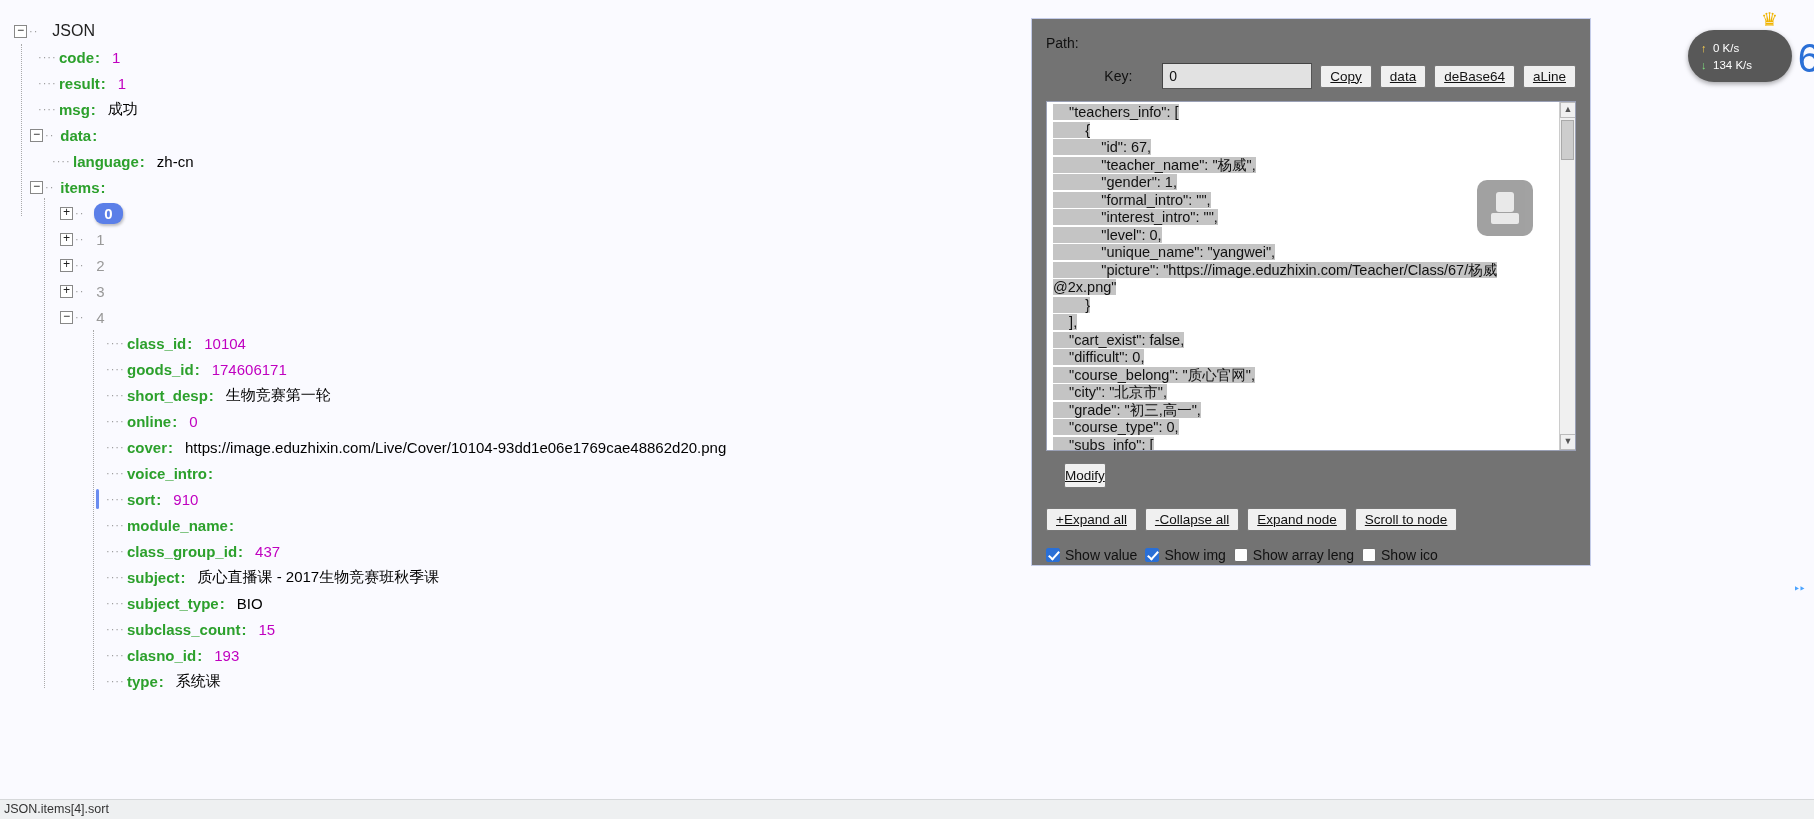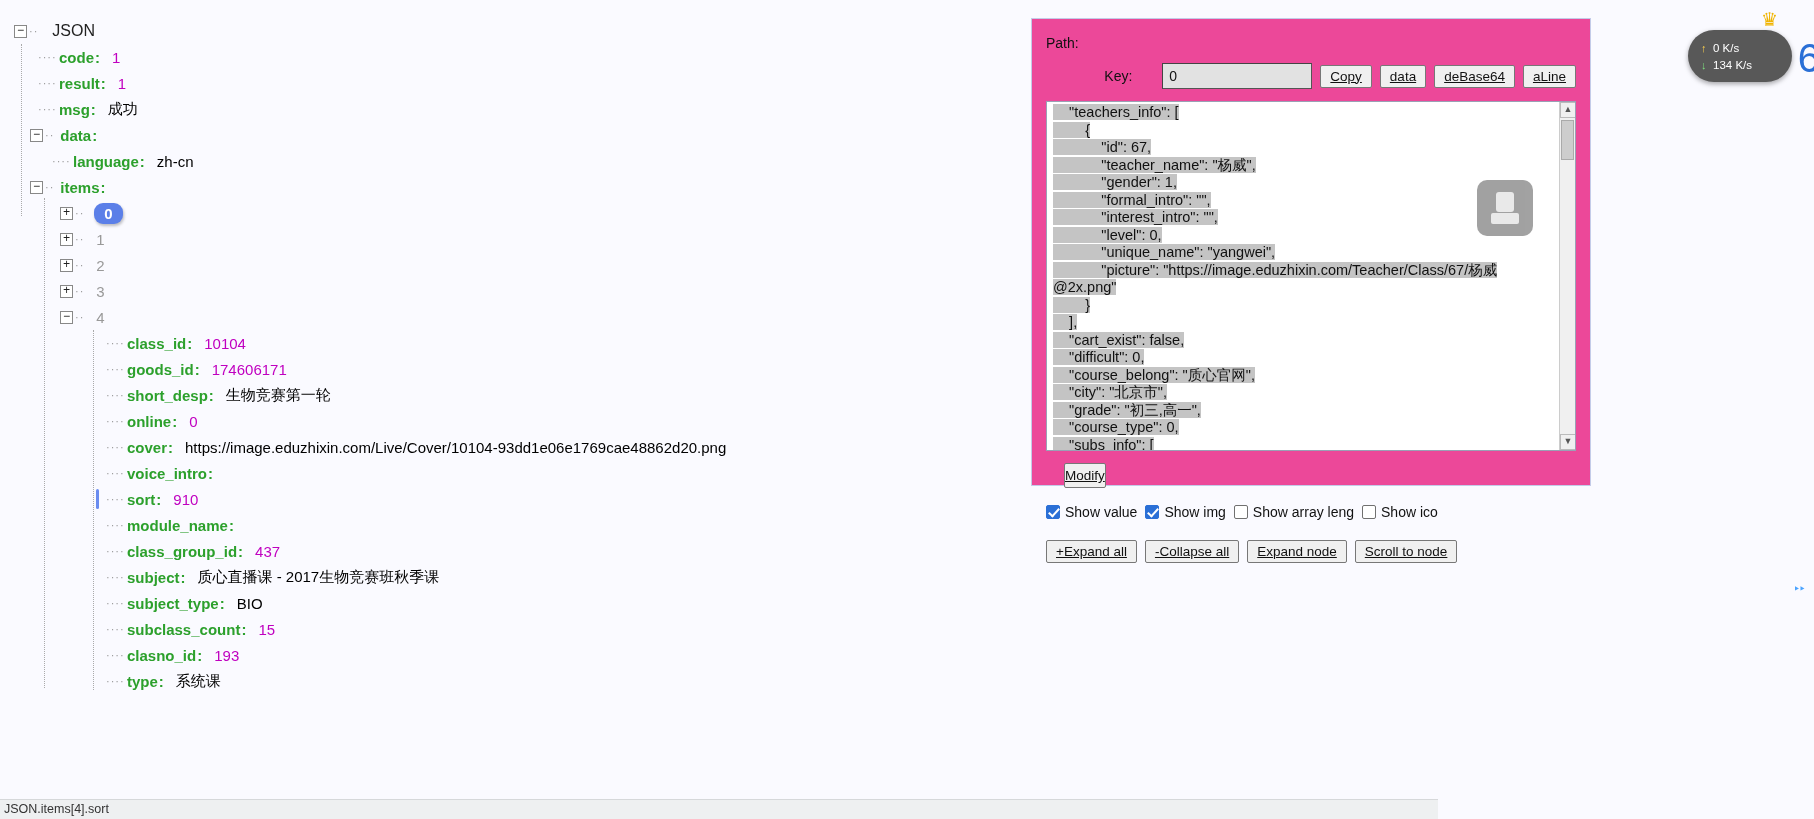--- a/index.html
+++ b/index.html
@@ -52,22 +52,22 @@
   #rail2 { left: 44px;  top: 198px; height: 490px; }
   #rail3 { left: 93px;  top: 330px; height: 360px; }
 
   .caret {
     position: absolute; left: 88px; width: 3px; height: 20px;
     background: #6a8cf0; border-radius: 2px;
   }
 
   
   #panel {
-    position: absolute; left: 1031px; top: 18px; width: 560px; height: 468px;
-    background: #ec4899; border: 1px solid #c3cbe8;
+    position: absolute; left: 1031px; top: 18px; width: 560px; height: 548px;
+    background: #737373; border: 1px solid #c3cbe8;
   }
   .row { display: flex; align-items: center; padding: 0 14px; }
   #pathrow { margin-top: 16px; }
   #keyrow  { margin-top: 12px; justify-content: flex-end; }
   .flabel { width: 58px; font-size: 14px; color: #111; }
   .ifield {
     height: 26px; background: #e2e2e2; border: 1px solid #555;
     border-top-color:#444; border-left-color:#444;
     padding: 0 6px; font-size: 14px; color: #111; line-height: 24px;
     font-family: "Liberation Sans", sans-serif; outline: none;
@@ -149,21 +149,21 @@
     position: absolute; right: -6px; top: 36px; font-size: 40px; color: #2a6fd6;
     font-family: "Liberation Sans", sans-serif;
   }
   #edgedot {
     position: absolute; right: 6px; top: 578px; width: 14px; height: 14px;
     color: #4aa3ff; font-size: 15px;
   }
 
   
   #status {
-    position: absolute; left: 0; bottom: 0; width: 1438px; height: 20px;
+    position: absolute; left: 0; bottom: 0; width: 1814px; height: 20px;
     background: #eef0f1; border-top: 1px solid #d6d8da;
     font-size: 12.5px; color: #333; line-height: 19px; padding-left: 4px;
   }
 </style>
 </head>
 <body>
 
 <div id="page">
 
   <div id="tree">
@@ -374,45 +374,45 @@
         <div class="sarrow up">▲</div>
         <div id="sthumb"></div>
         <div class="sarrow dn">▼</div>
       </div>
     </div>
 
     <div class="row" id="modifyrow">
       <span class="btn" id="modifybtn">Modify</span>
     </div>
 
+    <div class="row" id="actionrow">
+      <span class="btn">+Expand all</span>
+      <span class="btn">-Collapse all</span>
+      <span class="btn">Expand node</span>
+      <span class="btn">Scroll to node</span>
+    </div>
+
     <div class="row" id="checkrow">
       <label class="chk">
         <span class="box on"></span>
         <span>Show value</span>
       </label>
       <label class="chk">
         <span class="box on"></span>
         <span>Show img</span>
       </label>
       <label class="chk">
         <span class="box"></span>
         <span>Show array leng</span>
       </label>
       <label class="chk">
         <span class="box"></span>
         <span>Show ico</span>
       </label>
     </div>
-
-    <div class="row" id="actionrow">
-      <span class="btn">+Expand all</span>
-      <span class="btn">-Collapse all</span>
-      <span class="btn">Expand node</span>
-      <span class="btn">Scroll to node</span>
-    </div>
   </div>
 
   <div id="crown">♛</div>
   <div id="netw">
     <div class="nline">
       <span class="narrow">↑</span>
       <span>0 K/s</span>
     </div>
     <div class="nline">
       <span class="narrow dn">↓</span>

